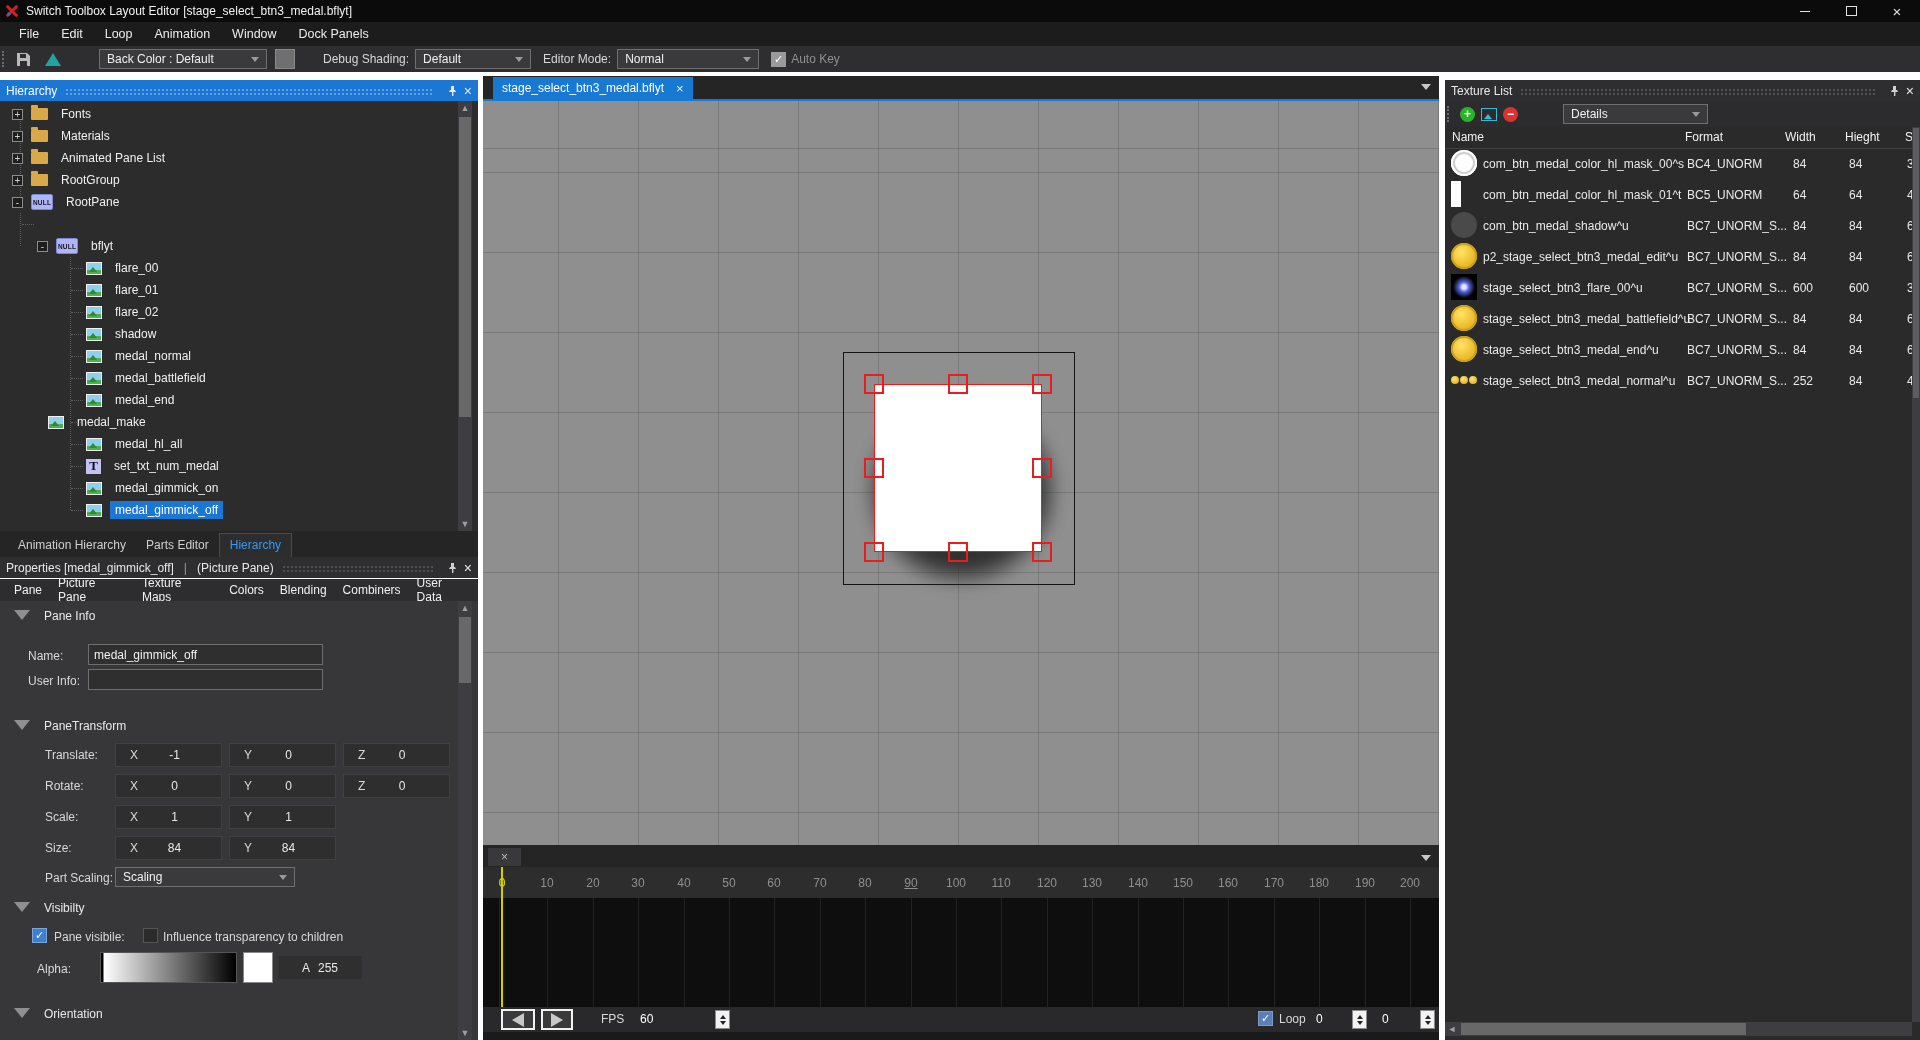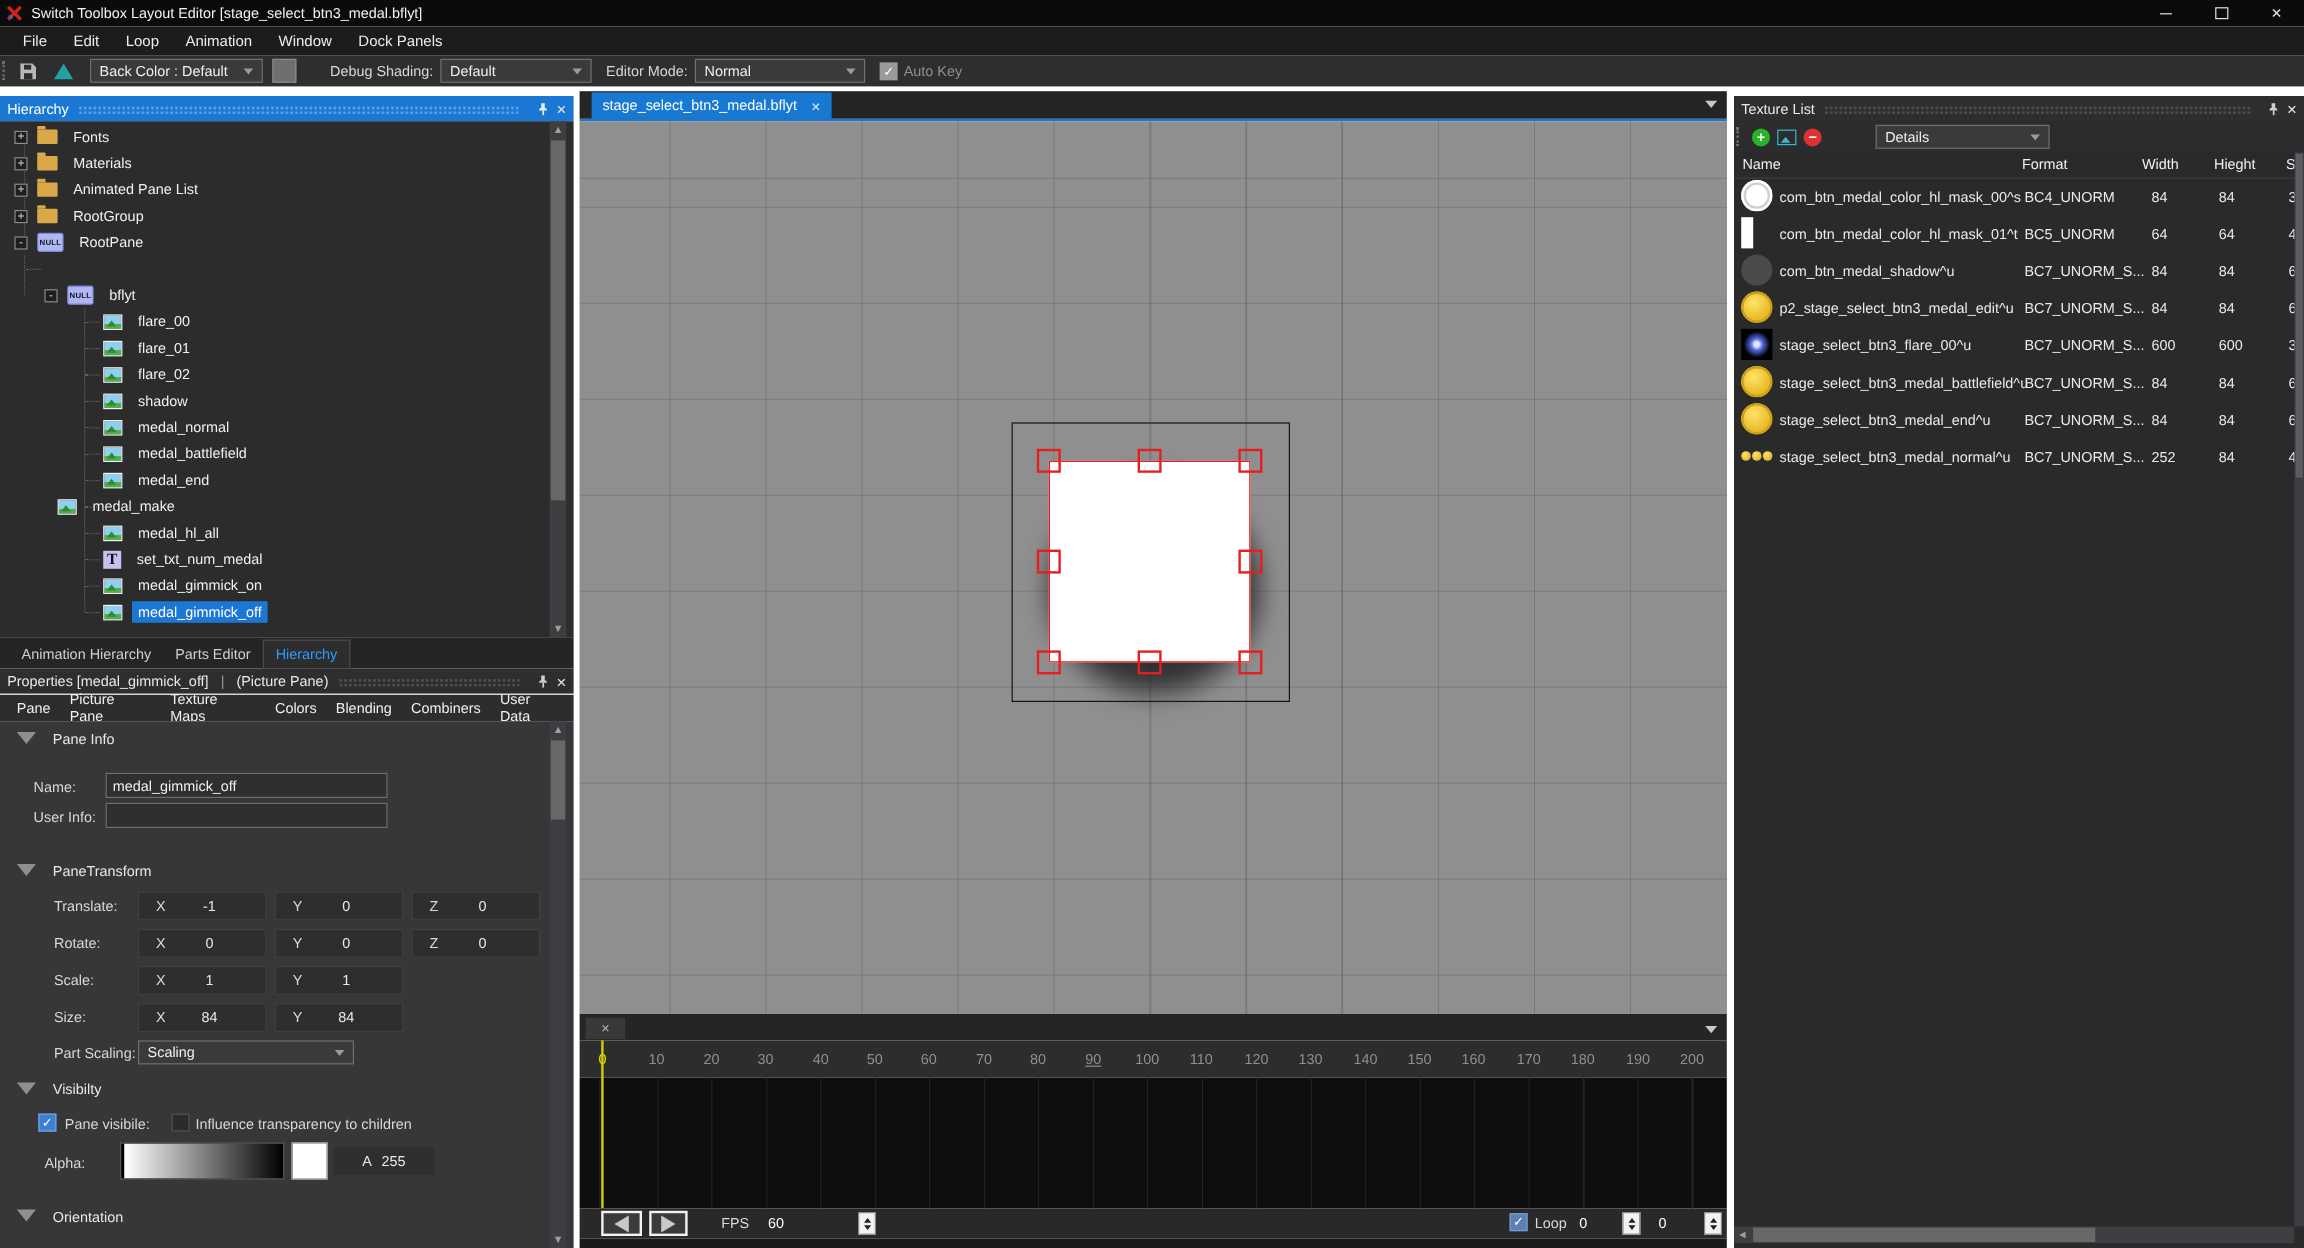--- a/index.html
+++ b/index.html
@@ -196,27 +196,27 @@
     <span class="tb-ico">
       <svg width="15" height="15" viewBox="0 0 15 15">
           <path fill="#b9b9b9" d="M1 1h10l3 3v10H1z"></path>
           <rect x="4" y="9" width="7" height="5" fill="#2e2e30"></rect>
           <rect x="4" y="2" width="6" height="4" fill="#2e2e30"></rect>
         </svg>
     </span>
     <span class="tb-ico" style="margin-left:10px;">
         <span class="tri-teal"></span>
       </span>
-    <div class="dd" style="width:144px;margin-left:10px;">
+    <div class="dd" style="width:168px;margin-left:34px;">
       <span>Back Color : Default</span>
         <span class="arr"></span>
     </div>
     <span class="swatch-gray"></span>
     <span class="tb-label" style="margin-left:28px;">Debug Shading:</span>
-    <div class="dd" style="width:126px;">
+    <div class="dd" style="width:116px;">
       <span>Default</span>
         <span class="arr"></span>
     </div>
     <span class="tb-label" style="margin-left:12px;">Editor Mode:</span>
     <div class="dd" style="width:142px;">
       <span>Normal</span>
         <span class="arr"></span>
     </div>
     <span class="cb gray" style="margin-left:12px;">✓</span>
     <span class="tb-label dim" style="margin-left:5px;">Auto Key</span>

